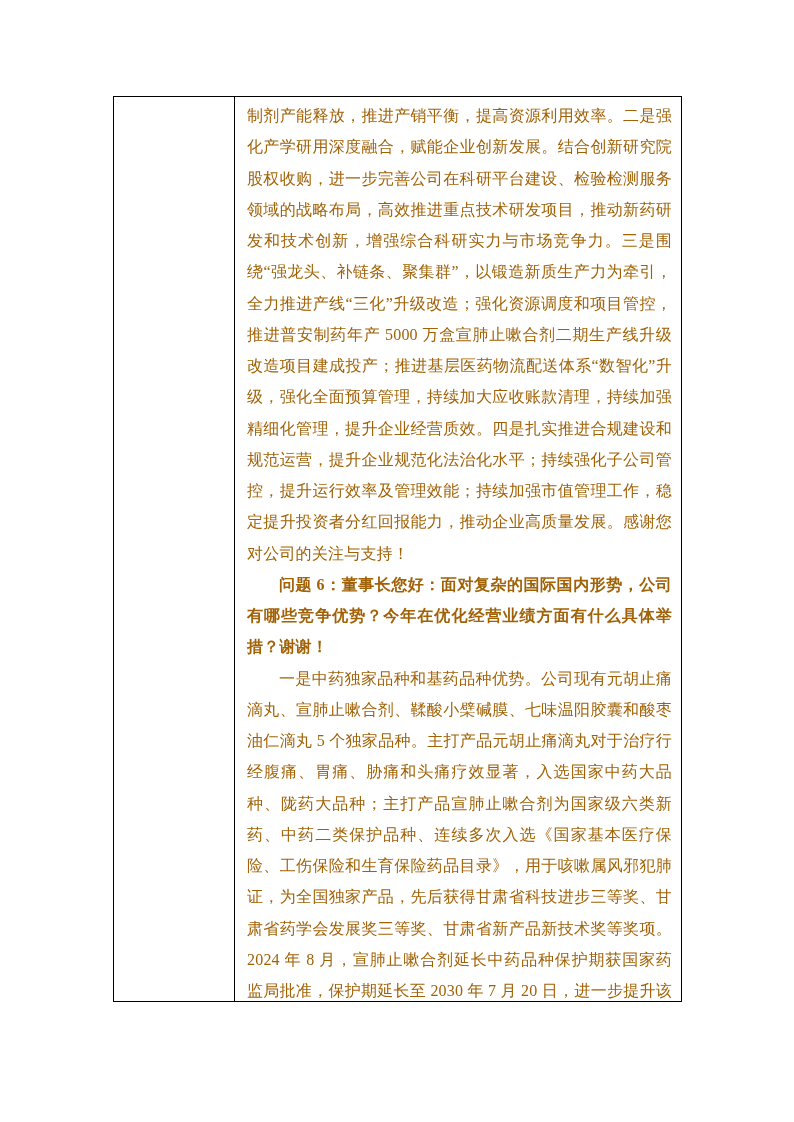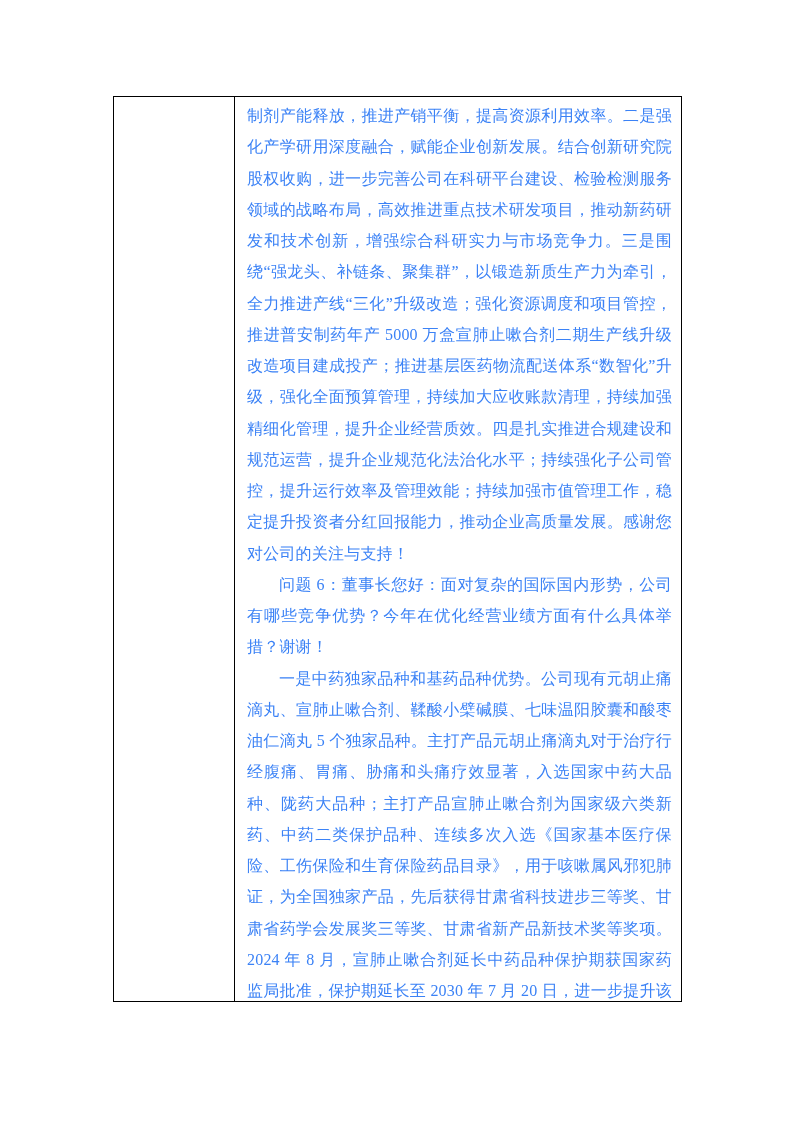--- a/index.html
+++ b/index.html
@@ -25,33 +25,33 @@
     background: #ffffff;
   }
   .cell-left {
     width: 121px;
     flex: 0 0 121px;
     border-right: 1px solid #000000;
   }
   .cell-right {
     flex: 1 1 auto;
     padding: 3px 9px 0 12px;
-    color: #3b82f6;
+    color: #a16207;
     font-size: 16px;
     line-height: 31.25px;
     text-align: justify;
     overflow: hidden;
   }
   .para {
     text-align: justify;
     text-align-last: left;
     letter-spacing: 0.2px;
   }
   .para.indent { text-indent: 2em; }
-  .para.bold { font-weight: normal; }
+  .para.bold { font-weight: bold; }
 </style>
 </head>
 <body>
 
 <div class="page">
   <div class="doc-table">
     <div class="cell-left"></div>
     <div class="cell-right">
       <p class="para">制剂产能释放，推进产销平衡，提高资源利用效率。二是强化产学研用深度融合，赋能企业创新发展。结合创新研究院股权收购，进一步完善公司在科研平台建设、检验检测服务领域的战略布局，高效推进重点技术研发项目，推动新药研发和技术创新，增强综合科研实力与市场竞争力。三是围绕“强龙头、补链条、聚集群”，以锻造新质生产力为牵引，全力推进产线“三化”升级改造；强化资源调度和项目管控，推进普安制药年产 5000 万盒宣肺止嗽合剂二期生产线升级改造项目建成投产；推进基层医药物流配送体系“数智化”升级，强化全面预算管理，持续加大应收账款清理，持续加强精细化管理，提升企业经营质效。四是扎实推进合规建设和规范运营，提升企业规范化法治化水平；持续强化子公司管控，提升运行效率及管理效能；持续加强市值管理工作，稳定提升投资者分红回报能力，推动企业高质量发展。感谢您对公司的关注与支持！</p>
       <p class="para indent bold">问题 6：董事长您好：面对复杂的国际国内形势，公司有哪些竞争优势？今年在优化经营业绩方面有什么具体举措？谢谢！</p>

